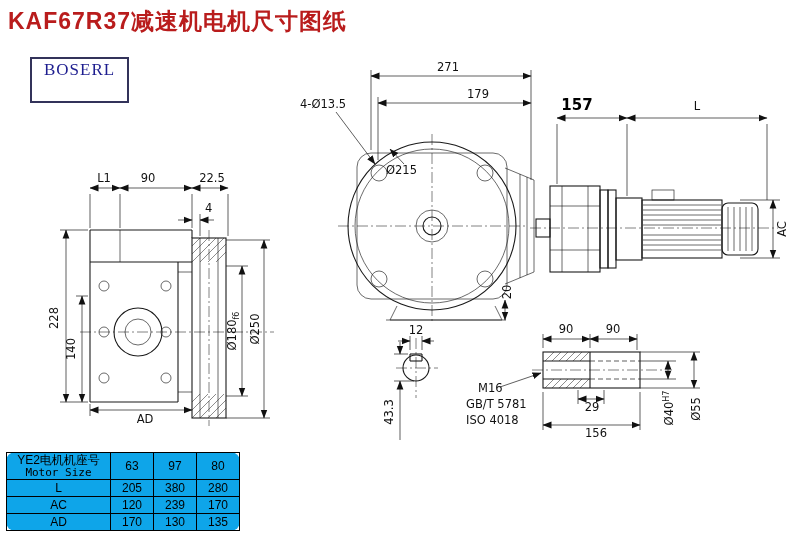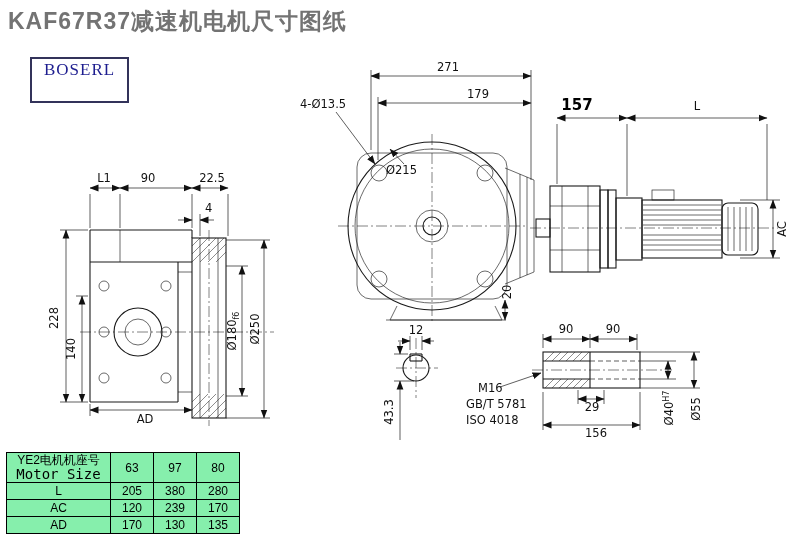--- a/index.html
+++ b/index.html
@@ -1,36 +1,36 @@
 <!DOCTYPE html>
 <html><head>
 <meta charset="utf-8">
 <style>
   * { margin:0; padding:0; box-sizing:border-box; }
   html,body { width:800px; height:537px; }
   body { background:#ffffff; font-family:"Liberation Sans","DejaVu Sans",sans-serif; position:relative; overflow:hidden; }
-  .title { position:absolute; left:8px; top:6px; font-size:23px; font-weight:bold; color:#737373; letter-spacing:1px; white-space:nowrap; }
+  .title { position:absolute; left:8px; top:6px; font-size:23px; font-weight:bold; color:#b91c1c; letter-spacing:1px; white-space:nowrap; }
   .logo-box { position:absolute; left:30px; top:57px; border:2px solid #33335a; color:#1d1d8f; background:#fff;
               font-family:"Liberation Serif","DejaVu Serif",serif; font-size:17px; padding:1px 12px 21px; letter-spacing:1px; }
   svg.drawing { position:absolute; left:0; top:0; }
   .ln    { stroke:#1a1a1a; stroke-width:1.1;  fill:none; }
   .thin  { stroke:#1a1a1a; stroke-width:0.65; fill:none; }
   .cl    { stroke:#1a1a1a; stroke-width:0.55; fill:none; stroke-dasharray:11 3 2 3; }
   .dash  { stroke:#1a1a1a; stroke-width:0.7;  fill:none; stroke-dasharray:5 3; }
   .dim   { stroke:#1a1a1a; stroke-width:0.7;  fill:none; }
   .hatch { stroke:#1a1a1a; stroke-width:0.5;  fill:none; }
   .arrow2 { marker-start:url(#arr); marker-end:url(#arr); }
   .arrowE { marker-end:url(#arr); }
   .dt  { font-size:11.5px; fill:#111; font-family:"DejaVu Sans","Liberation Sans",sans-serif; }
   .dtb { font-size:15px; font-weight:bold; fill:#000; font-family:"DejaVu Sans",sans-serif; }
   .sub { font-size:8px; } .sup { font-size:8px; }
-  table.size { position:absolute; left:6px; top:452px; border-collapse:collapse; font-size:12px; color:#000; background:#86efac; }
+  table.size { position:absolute; left:6px; top:452px; border-collapse:collapse; font-size:12px; color:#000; background:#0ea5e9;border-radius:9px; }
   table.size td { border:1px solid #000; text-align:center; padding:0 8px; height:17px; min-width:43px; }
   table.size td.hdr { width:104px; line-height:1.05; padding:1px 2px; height:26px; }
-  .hdr .en { font-size:14px; font-family:"DejaVu Sans Mono","Liberation Mono",monospace; }
+  .hdr .en { font-size:11px; font-family:"DejaVu Sans Mono","Liberation Mono",monospace; }
 </style>
 </head>
 <body>
 
 <div class="title">KAF67R37减速机电机尺寸图纸</div>
 <div class="logo-box">BOSERL</div>
 
 <svg class="drawing" width="800" height="537" viewBox="0 0 800 537">
   <defs>
     <marker id="arr" viewBox="0 0 9 8" refX="8.5" refY="4" markerWidth="9" markerHeight="8" orient="auto-start-reverse" markerUnits="userSpaceOnUse">

